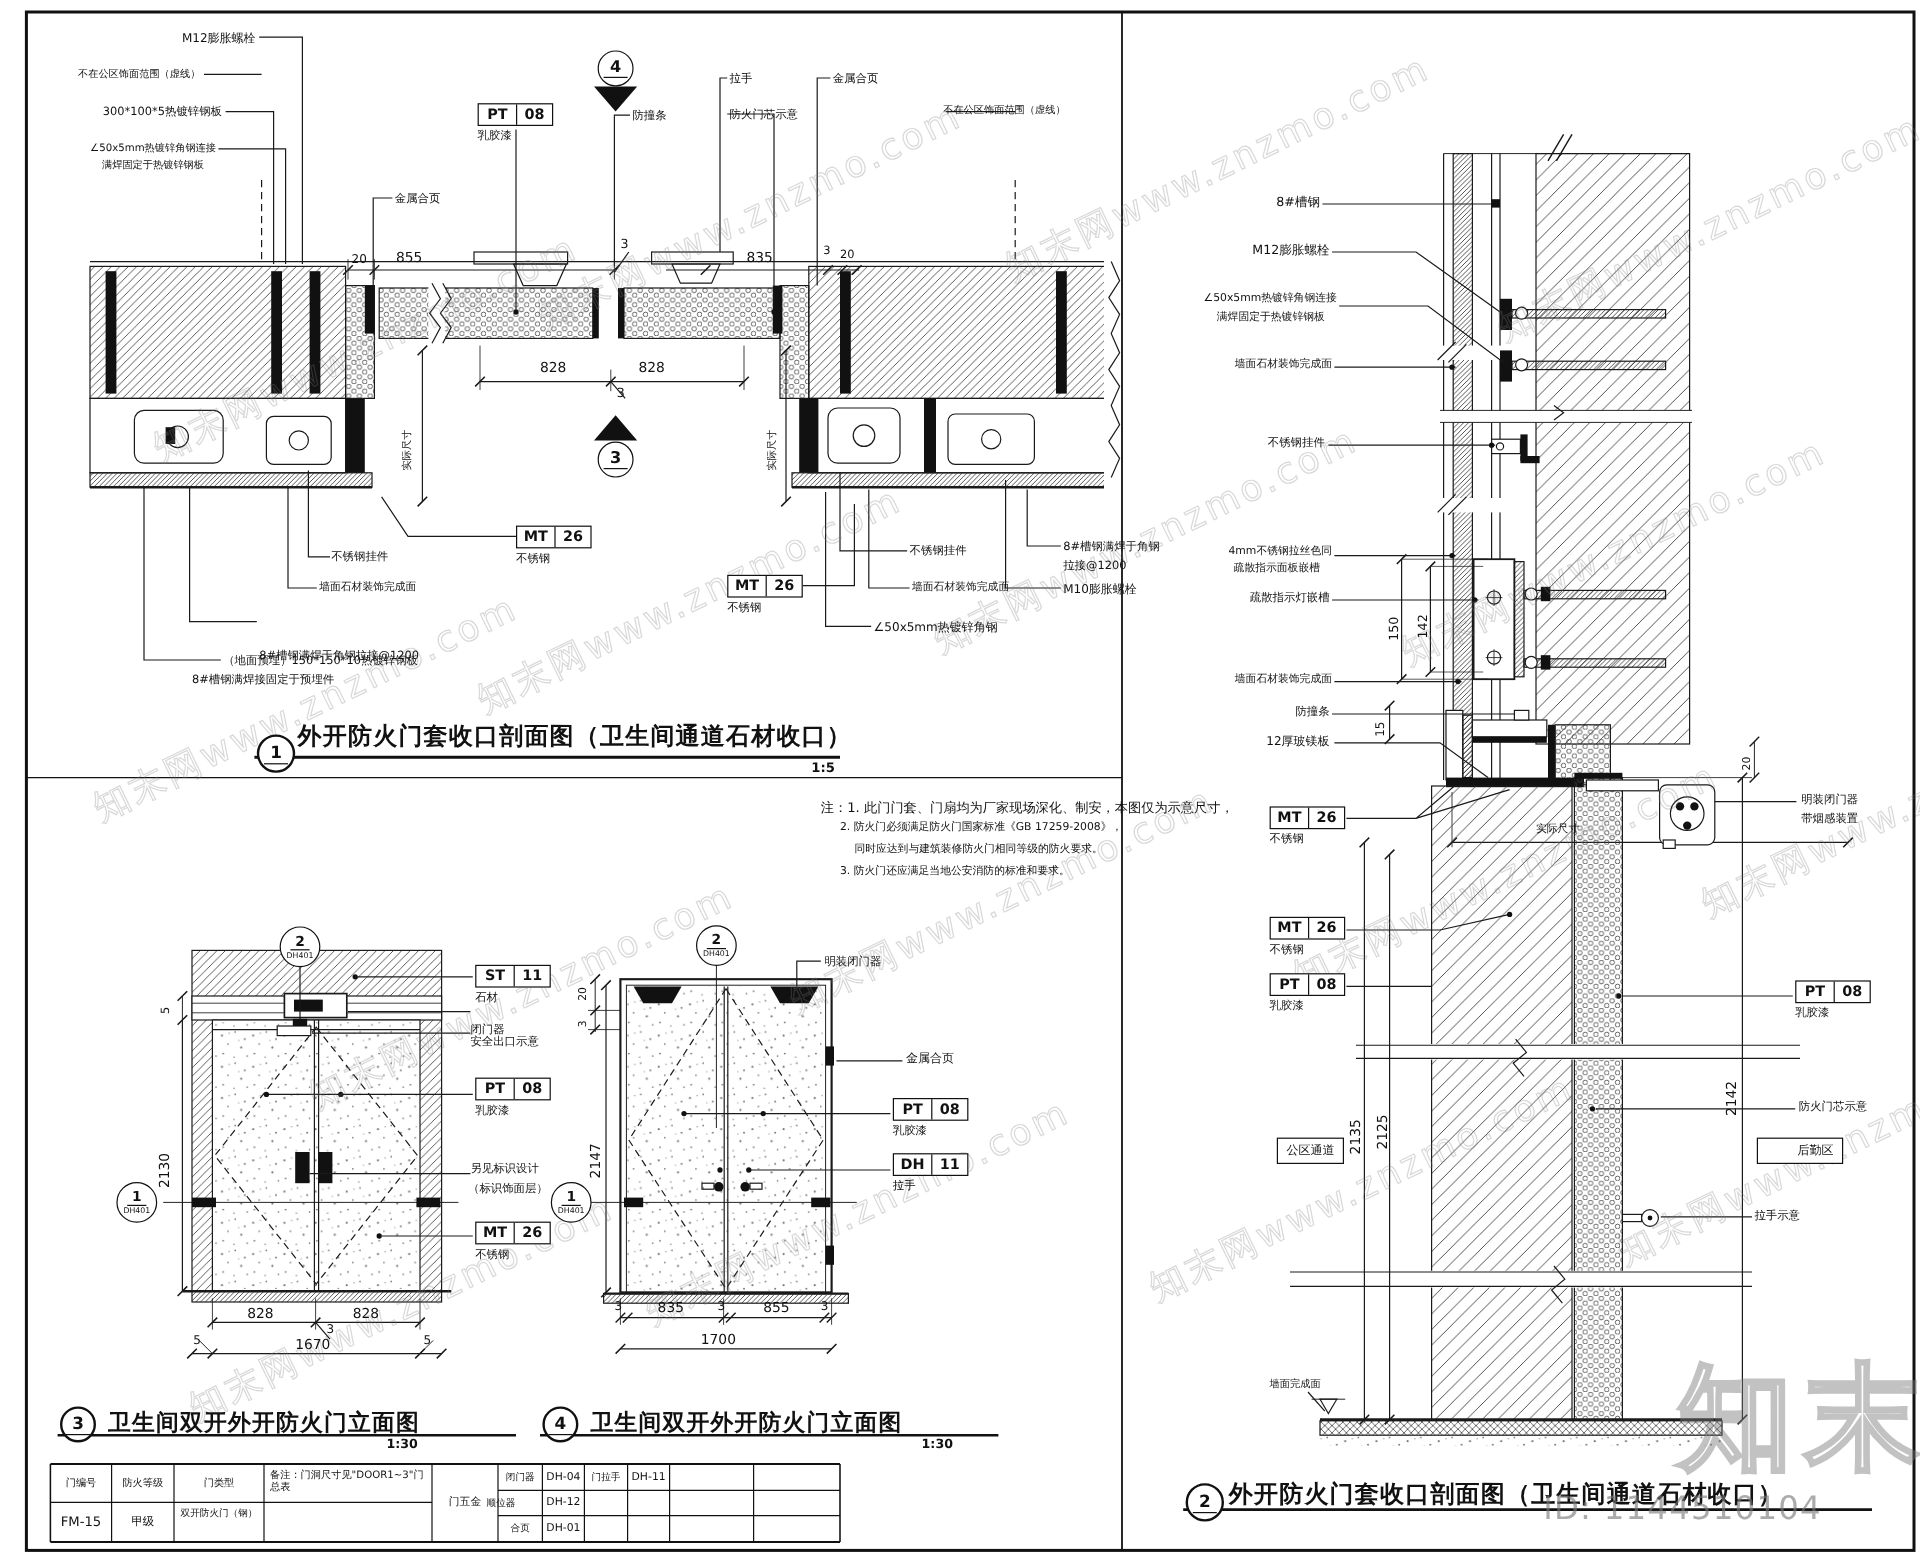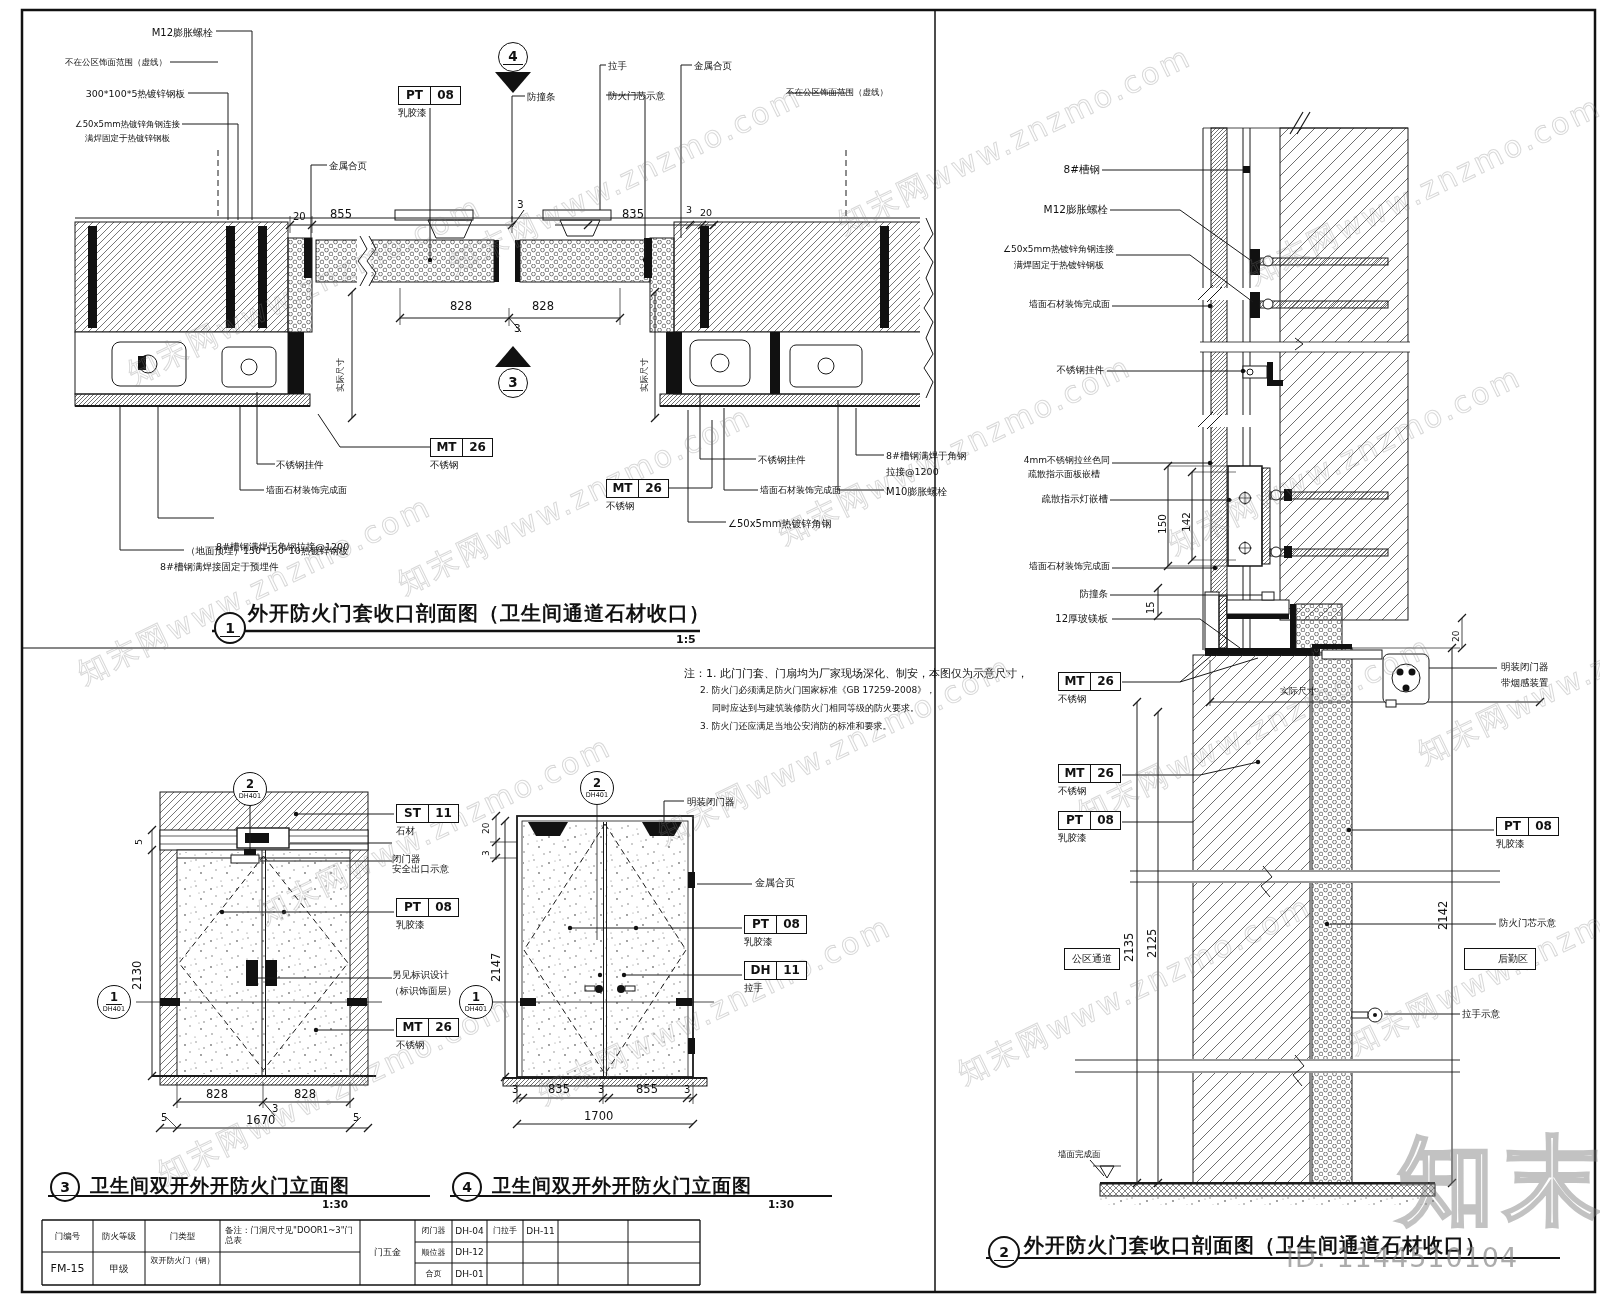--- a/index.html
+++ b/index.html
@@ -469,21 +469,21 @@
   <div class="tc" style="left:145px;top:1220px;width:75px;height:32px;font-size:8.5px">门类型</div>
   <div class="tc" style="left:42px;top:1252px;width:51px;height:33px;font-size:11px">FM-15</div>
   <div class="tc" style="left:93px;top:1252px;width:52px;height:33px;font-size:9.5px">甲级</div>
   <div class="tc" style="left:145px;top:1252px;width:75px;height:17px;font-size:8px">双开防火门（钢）</div>
   <div class="tc" style="left:220px;top:1220px;width:140px;height:65px;font-size:8.5px;align-items:flex-start;justify-content:flex-start;text-align:left;padding:5px">备注：门洞尺寸见"DOOR1~3"门总表</div>
   <div class="tc" style="left:360px;top:1220px;width:55px;height:65px;font-size:9px">门五金</div>
   <div class="tc" style="left:415px;top:1220px;width:37px;height:22px;font-size:8px">闭门器</div>
   <div class="tc" style="left:452px;top:1220px;width:35px;height:22px;font-size:9px">DH-04</div>
   <div class="tc" style="left:487px;top:1220px;width:36px;height:22px;font-size:8px">门拉手</div>
   <div class="tc" style="left:523px;top:1220px;width:35px;height:22px;font-size:9px">DH-11</div>
-  <div class="tc" style="left:415px;top:1242px;width:37px;height:21px;font-size:8px">顺位器</div>
+  <div class="tc" style="left:399px;top:1242px;width:37px;height:21px;font-size:8px">顺位器</div>
   <div class="tc" style="left:452px;top:1242px;width:35px;height:21px;font-size:9px">DH-12</div>
   <div class="tc" style="left:415px;top:1263px;width:37px;height:22px;font-size:8px">合页</div>
   <div class="tc" style="left:452px;top:1263px;width:35px;height:22px;font-size:9px">DH-01</div>
 
   <div class="wm-big" style="left:1398px;top:1118px">知末</div>
   <div class="wm-id" style="left:1286px;top:1242px">ID: 1144510104</div>
 </div>
 
 <div id="ann-layer">
       <div class="lbl" style="font-size: 10px; transform: translateX(-100%); left: 213px; top: 27px;">M12膨胀螺栓</div>

